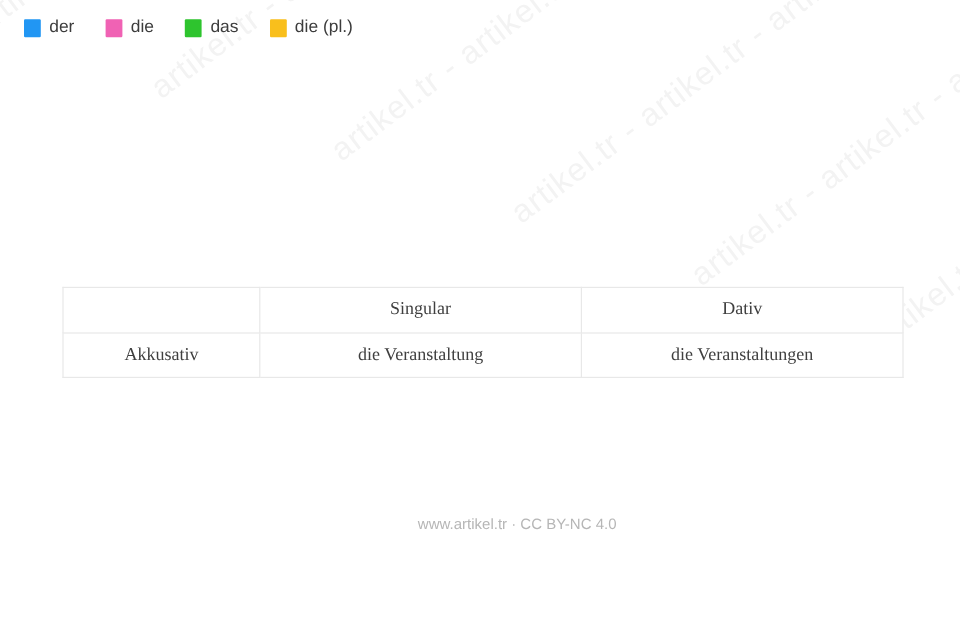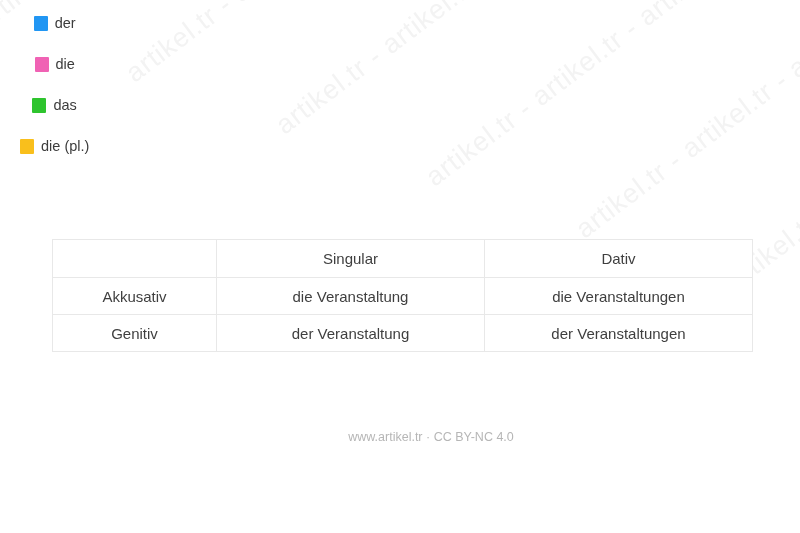--- a/index.html
+++ b/index.html
@@ -43,21 +43,20 @@
   }
 
   
   #legend {
     position: absolute;
     top: 16px;
     left: 20px;
     display: flex;
     align-items: center;
     gap: 26px;
-    flex-direction: column;
   }
   .legend-item {
     display: flex;
     align-items: center;
     gap: 7px;
   }
   .legend-swatch {
     width: 14px;
     height: 15px;
     border-radius: 1px;
@@ -115,20 +114,21 @@
   #declension-table th,
   #declension-table td {
     border: 1px solid #e8e8e8;
     height: 37px;
     text-align: center;
     font-weight: normal;
     font-size: 15px;
     color: #3f3f3f;
     padding: 0 6px;
     box-sizing: border-box;
+    font-family: Liberation Serif, serif;
   }
   #declension-table thead th { height: 38px; }
   tr.row-shaded th, tr.row-shaded td { background: #f2f2f2; }
   td.case-cell, th.case-cell { color: #2f2f2f; }
   td.accent-sing { color: #f062b4; }
   td.accent-plur { color: #e9b23c; }
 
   
   #footer-credit {
     position: absolute;
@@ -187,23 +187,18 @@
         <th>Singular</th>
         <th>Dativ</th>
       </tr>
     </thead>
     <tbody id="table-body">
         <tr>
           <td class="case-cell">Akkusativ</td>
           <td>die Veranstaltung</td>
           <td>die Veranstaltungen</td>
         </tr>
-        <tr>
-          <td class="case-cell">Genitiv</td>
-          <td>der Veranstaltung</td>
-          <td>der Veranstaltungen</td>
-        </tr>
       </tbody>
   </table>
 
   <div id="footer-credit">www.artikel.tr · CC BY-NC 4.0</div>
 
 </div>
 
 </body></html>

